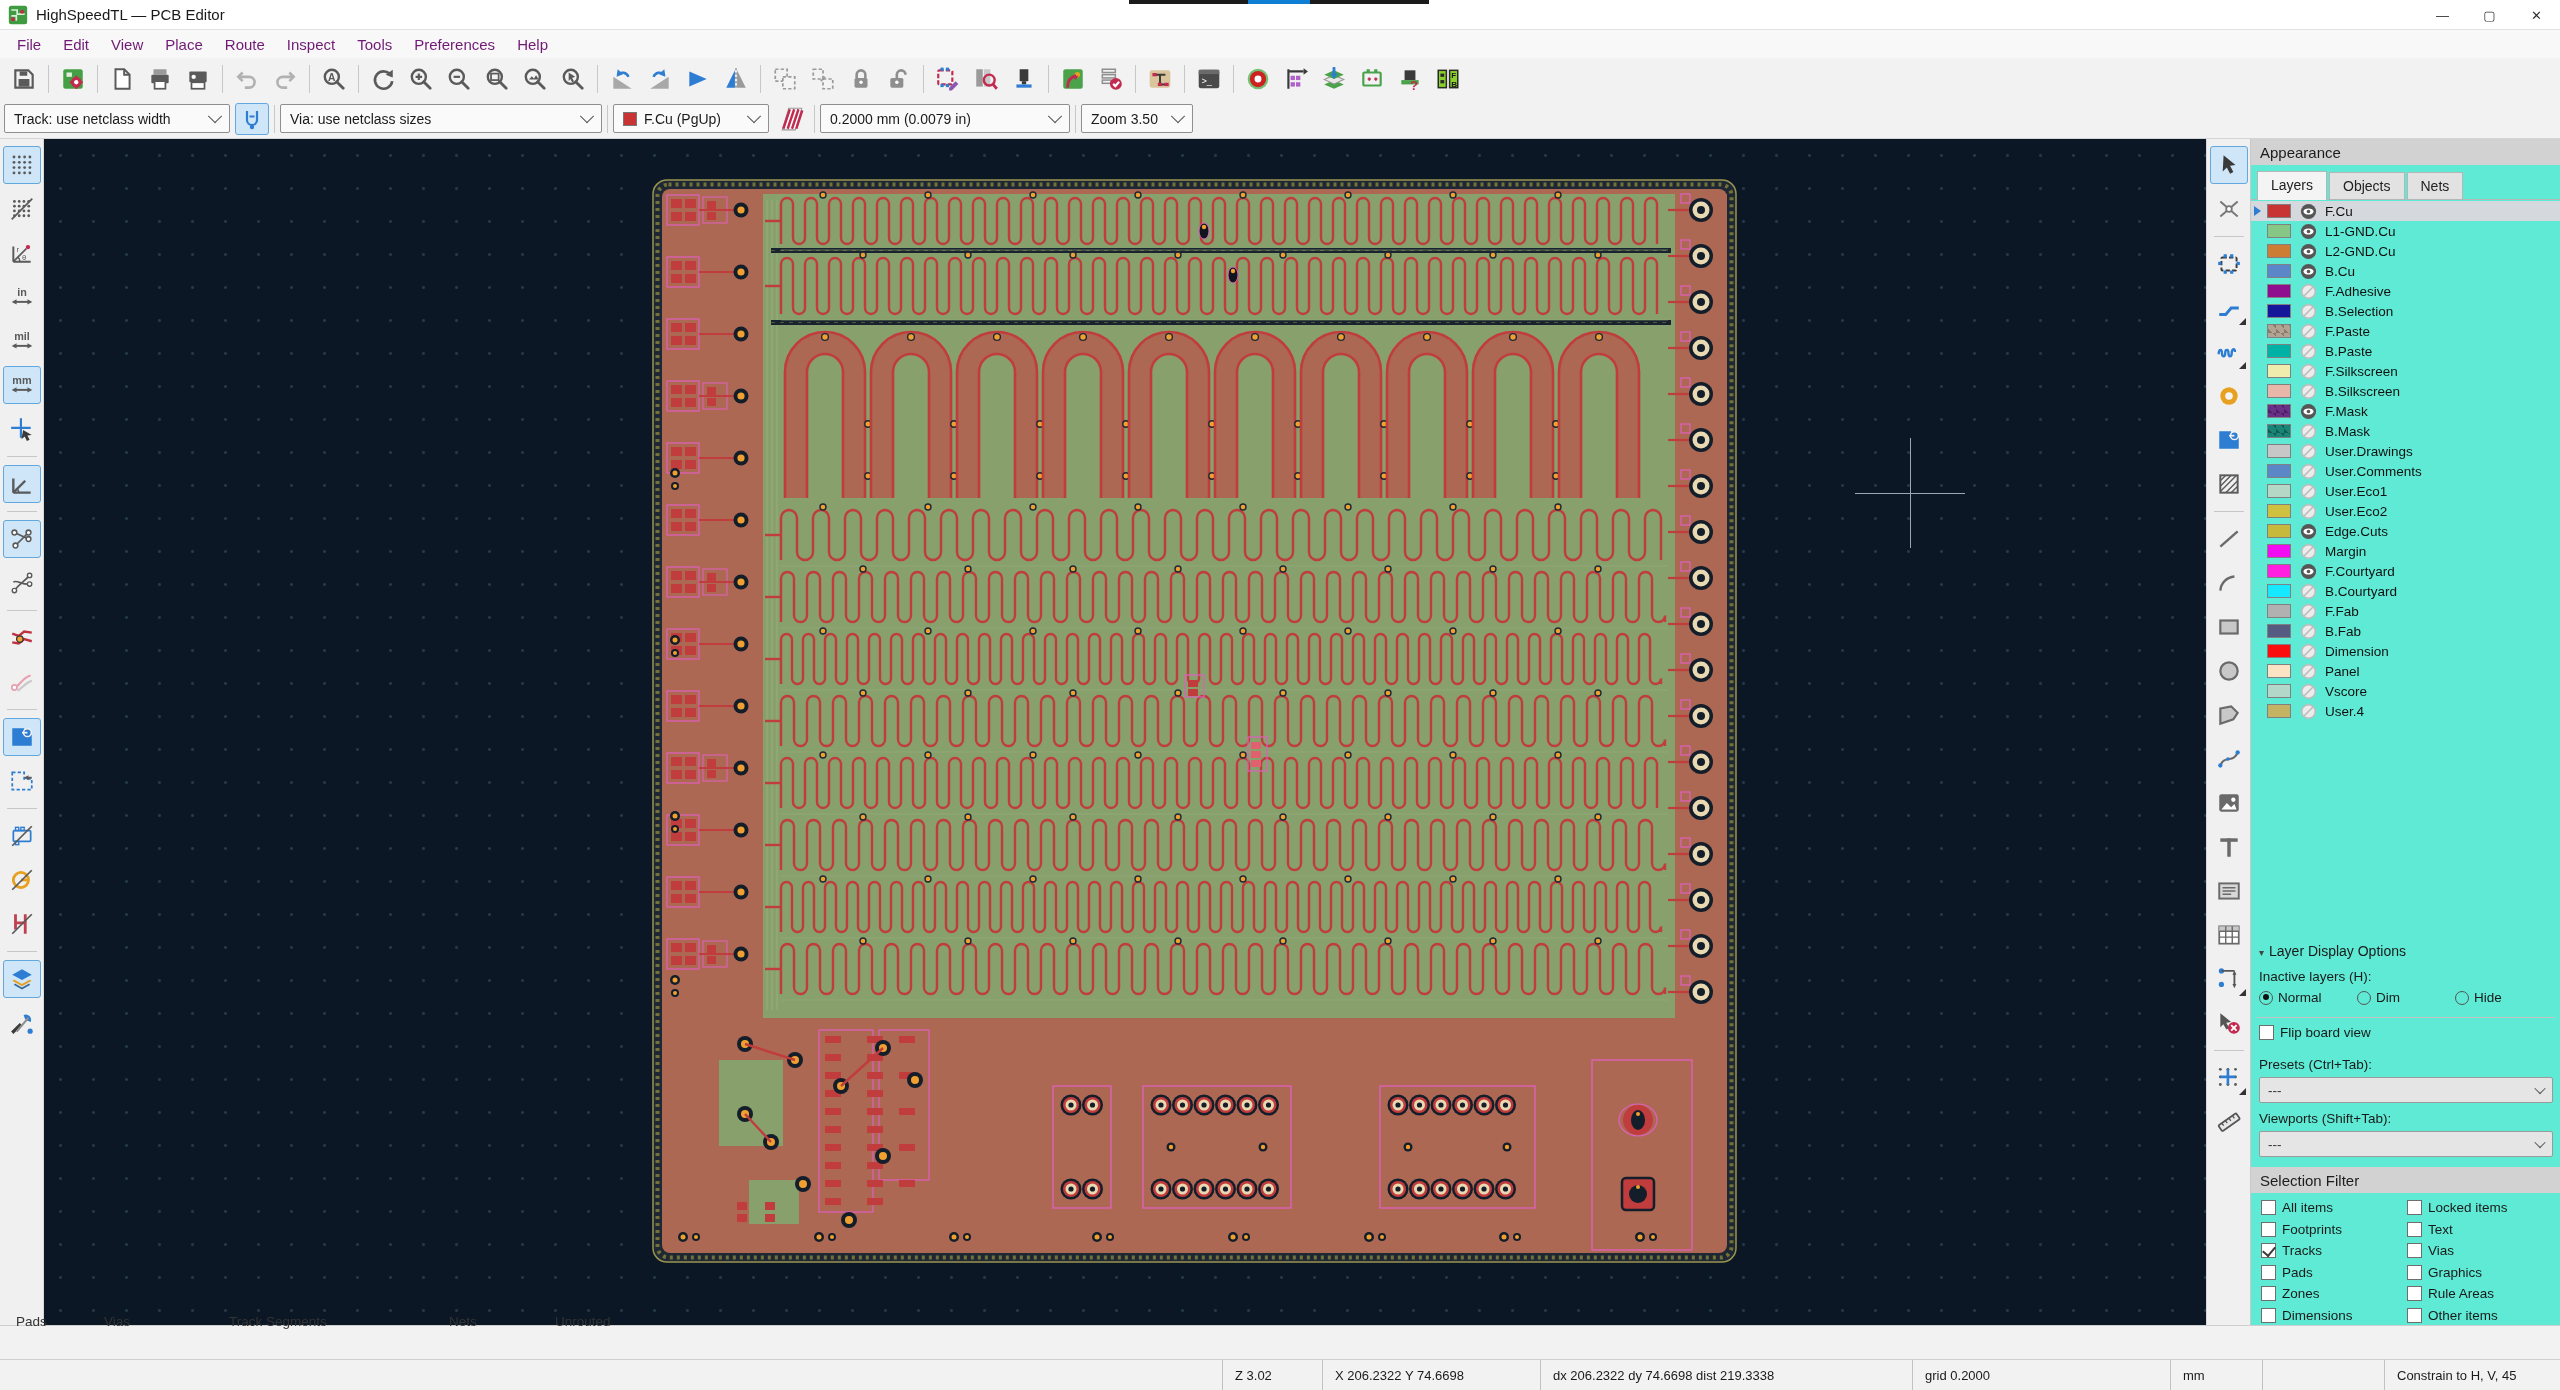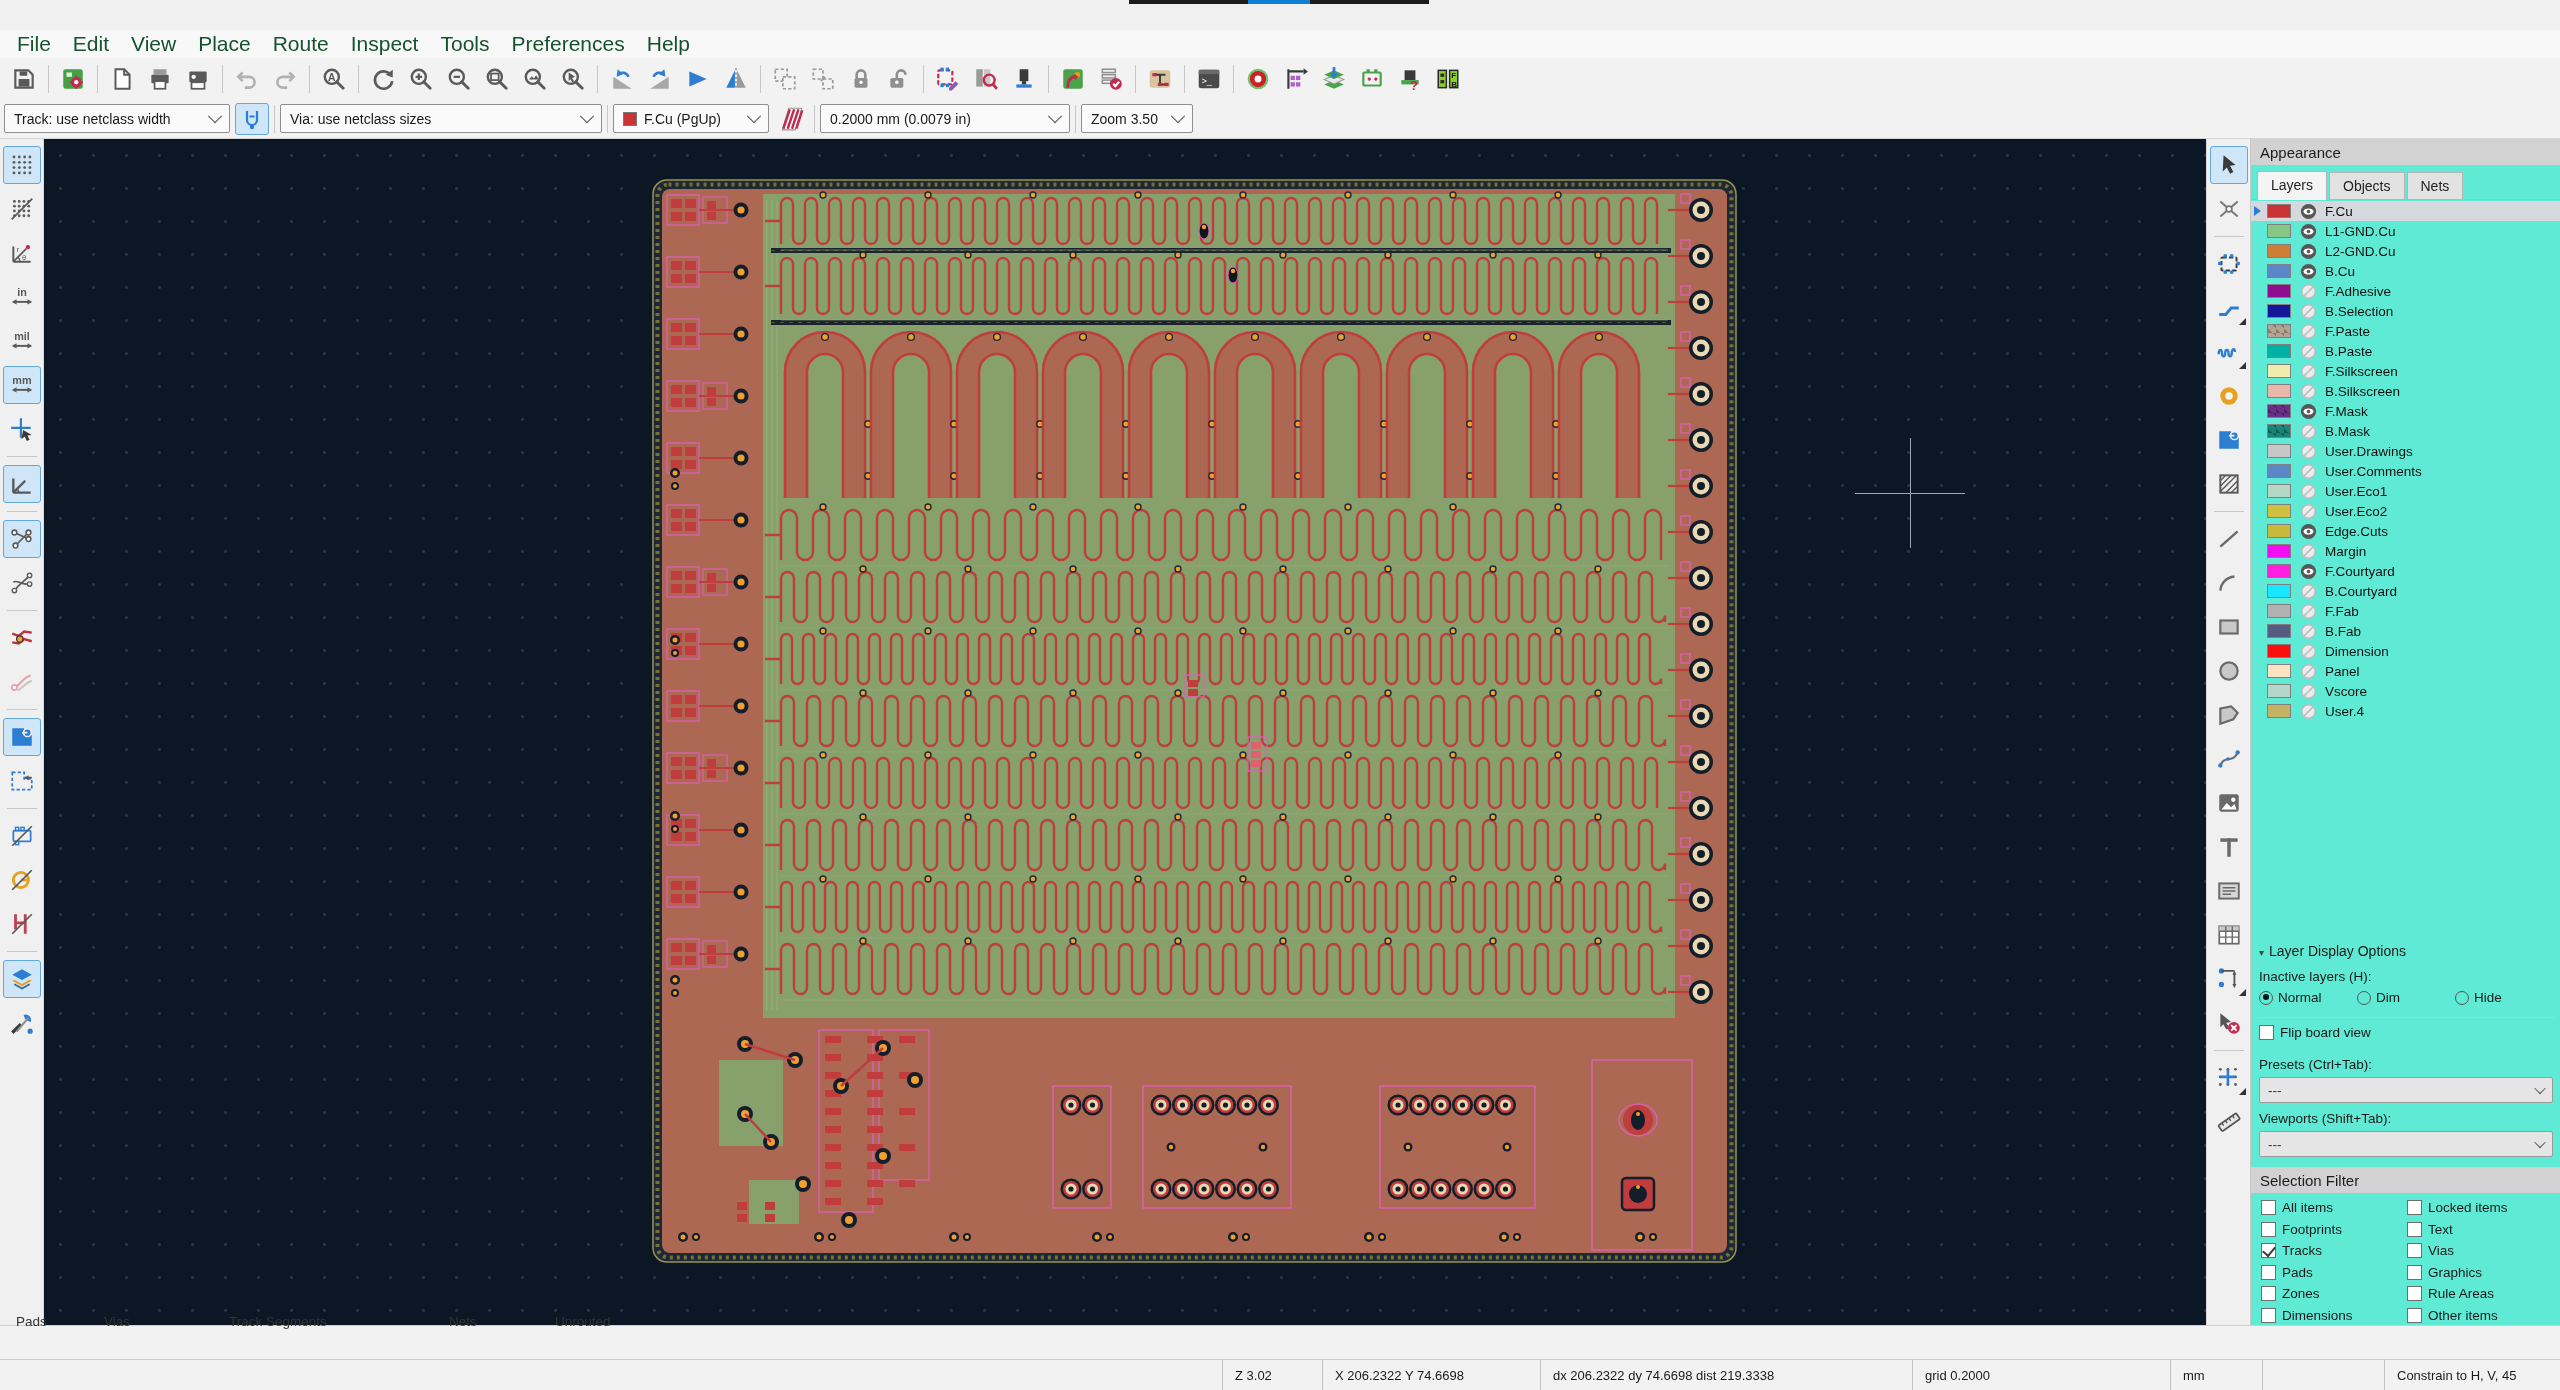--- a/index.html
+++ b/index.html
@@ -10,21 +10,21 @@
   .titlebar{position:absolute;left:0;top:0;width:2560px;height:30px;background:#ffffff;display:flex;align-items:center;border-bottom:1px solid #e2e2e2;}
   .titlebar .app-icon{margin-left:8px;width:20px;height:20px;}
   .titlebar .title-text{margin-left:8px;font-size:15px;color:#1a1a1a;}
   .win-btns{position:absolute;right:0;top:0;height:30px;display:flex;}
   .win-btn{width:47px;height:30px;display:flex;align-items:center;justify-content:center;font-size:13px;color:#333;}
   .top-strip{position:absolute;left:1129px;top:0;width:300px;height:4px;background:#1b1b1b;z-index:50;}
   .top-strip .accent{position:absolute;left:119px;top:0;width:62px;height:4px;background:#0f7fd6;}
 
   
   .menubar{position:absolute;left:0;top:30px;width:2560px;height:28px;background:#f8f8f8;display:flex;align-items:center;padding-left:6px;}
-  .menu-item{padding:3px 11px;font-size:21px;color:#14532d;border-radius:2px;}
+  .menu-item{padding:3px 11px;font-size:15px;color:#701a75;border-radius:2px;}
 
   
   .toolbar1{position:absolute;left:0;top:58px;width:2560px;height:41px;background:#f2f2f2;display:flex;align-items:center;padding-left:5px;}
   .toolbar2{position:absolute;left:0;top:99px;width:2560px;height:40px;background:#f2f2f2;border-bottom:1px solid #d5d5d5;display:flex;align-items:center;padding-left:4px;}
   .tb-btn{width:38px;height:34px;display:flex;align-items:center;justify-content:center;border-radius:3px;position:relative;flex:none;}
   .tb-btn.small{width:34px;height:32px;}
   .tb-btn.active{background:#cfe6f8;border:1px solid #62a7dd;}
   .tb-btn.disabled{opacity:.42;}
   .tb-sep{width:1px;height:28px;background:#c7c7c7;margin:0 5px;flex:none;}
   .combo{height:29px;background:#fafafa;border:1px solid #8f8f8f;border-radius:2px;display:flex;align-items:center;padding:0 9px;font-size:14px;color:#1a1a1a;position:relative;flex:none;}
@@ -82,20 +82,34 @@
   .count-col .val{font-size:13.5px;color:#111;line-height:15px;margin-top:28px;}
   #status-bar{position:absolute;left:0;top:1359px;width:2560px;height:31px;background:#f2f2f2;border-top:1px solid #cfcfcf;}
   #status-cells{position:absolute;left:1222px;top:0;height:30px;display:flex;}
   .status-cell{height:30px;display:flex;align-items:center;padding-left:12px;font-size:13px;color:#1a1a1a;border-left:1px solid #c2c2c2;white-space:nowrap;}
 </style>
 </head>
 <body>
 
 <div id="app">
 
+  <div class="titlebar">
+    <svg class="app-icon" viewBox="0 0 24 24">
+        <rect x="1" y="1" width="22" height="22" rx="3" fill="#3f9b3f"></rect>
+        <path d="M4 6h7v5h9M4 13h6v6" fill="none" stroke="#d8f0d8" stroke-width="2"></path>
+        <circle cx="6" cy="17" r="2.4" fill="#c22a50"></circle>
+        <circle cx="17" cy="8" r="2.4" fill="#c22a50"></circle>
+      </svg>
+    <span class="title-text">HighSpeedTL — PCB Editor</span>
+    <div class="win-btns">
+      <div class="win-btn">—</div>
+      <div class="win-btn">▢</div>
+      <div class="win-btn">✕</div>
+    </div>
+  </div>
   <div class="top-strip">
       <div class="accent"></div>
     </div>
 
   <div class="menubar" id="menubar">
       <div class="menu-item">File</div>
       <div class="menu-item">Edit</div>
       <div class="menu-item">View</div>
       <div class="menu-item">Place</div>
       <div class="menu-item">Route</div>

